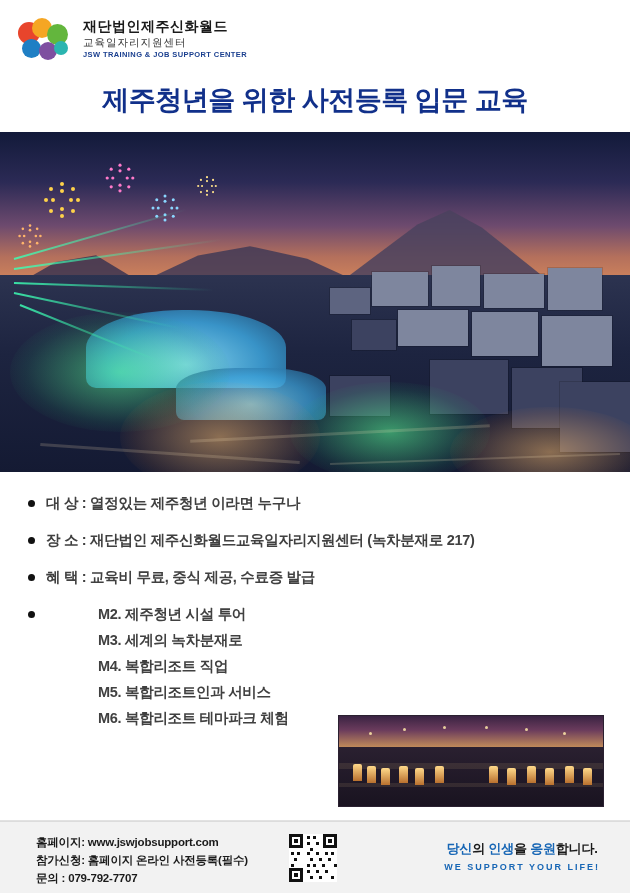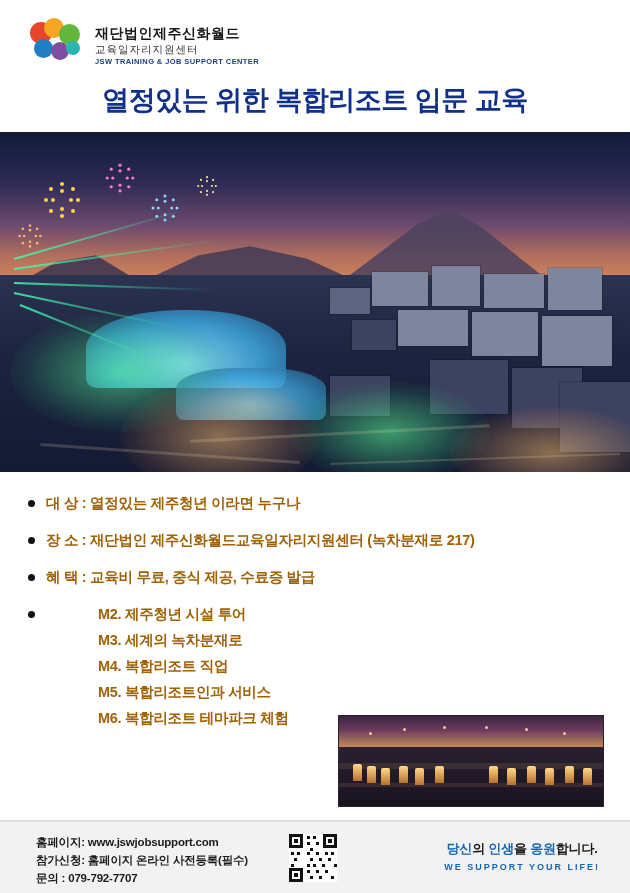--- a/index.html
+++ b/index.html
@@ -14,22 +14,22 @@
     position: relative;
   }
 
   
   .header {
     padding: 18px 0 0 0;
     background: #ffffff;
   }
   .logo-row {
     display: flex;
-    align-items: flex-end;
-    padding-left: 28px;
+    align-items: flex-start;
+    padding-left: 16px;
     gap: 9px;
   }
   .logo-mark {
     width: 58px;
     height: 48px;
     position: relative;
     flex: 0 0 auto;
   }
   .blob {
     position: absolute;
@@ -163,21 +163,21 @@
   ul.info {
     list-style: none;
     margin: 0;
     padding: 0 0 0 26px;
   }
   ul.info > li {
     position: relative;
     padding-left: 20px;
     font-size: 14.5px;
     font-weight: bold;
-    color: #a16207;
+    color: #404040;
     margin-bottom: 18px;
     letter-spacing: -0.3px;
   }
   ul.info > li::before {
     content: "";
     position: absolute;
     left: 2px; top: 6px;
     width: 7px; height: 7px;
     border-radius: 50%;
     background: #111;
@@ -296,21 +296,21 @@
       <span class="blob b4"></span>
       <span class="blob b5"></span>
       <span class="blob b6"></span>
     </div>
     <div class="logo-text">
       <div class="lt1">재단법인제주신화월드</div>
       <div class="lt2">교육일자리지원센터</div>
       <div class="lt3">JSW TRAINING &amp; JOB SUPPORT CENTER</div>
     </div>
   </div>
-  <div class="title">열정있는 위한 복합리조트 입문 교육</div>
+  <div class="title">제주청년을 위한 사전등록 입문 교육</div>
 </div>
 
 <div class="hero">
   <div class="sky"></div>
   <div class="mountain m1"></div>
   <div class="mountain m2"></div>
   <div class="mountain m3"></div>
 
   <div class="firework" style="left:60px;  top:66px;  color:#ffd24a;"></div>
   <div class="firework" style="left:118px; top:44px;  color:#ff7acb; transform:scale(0.8);"></div>

